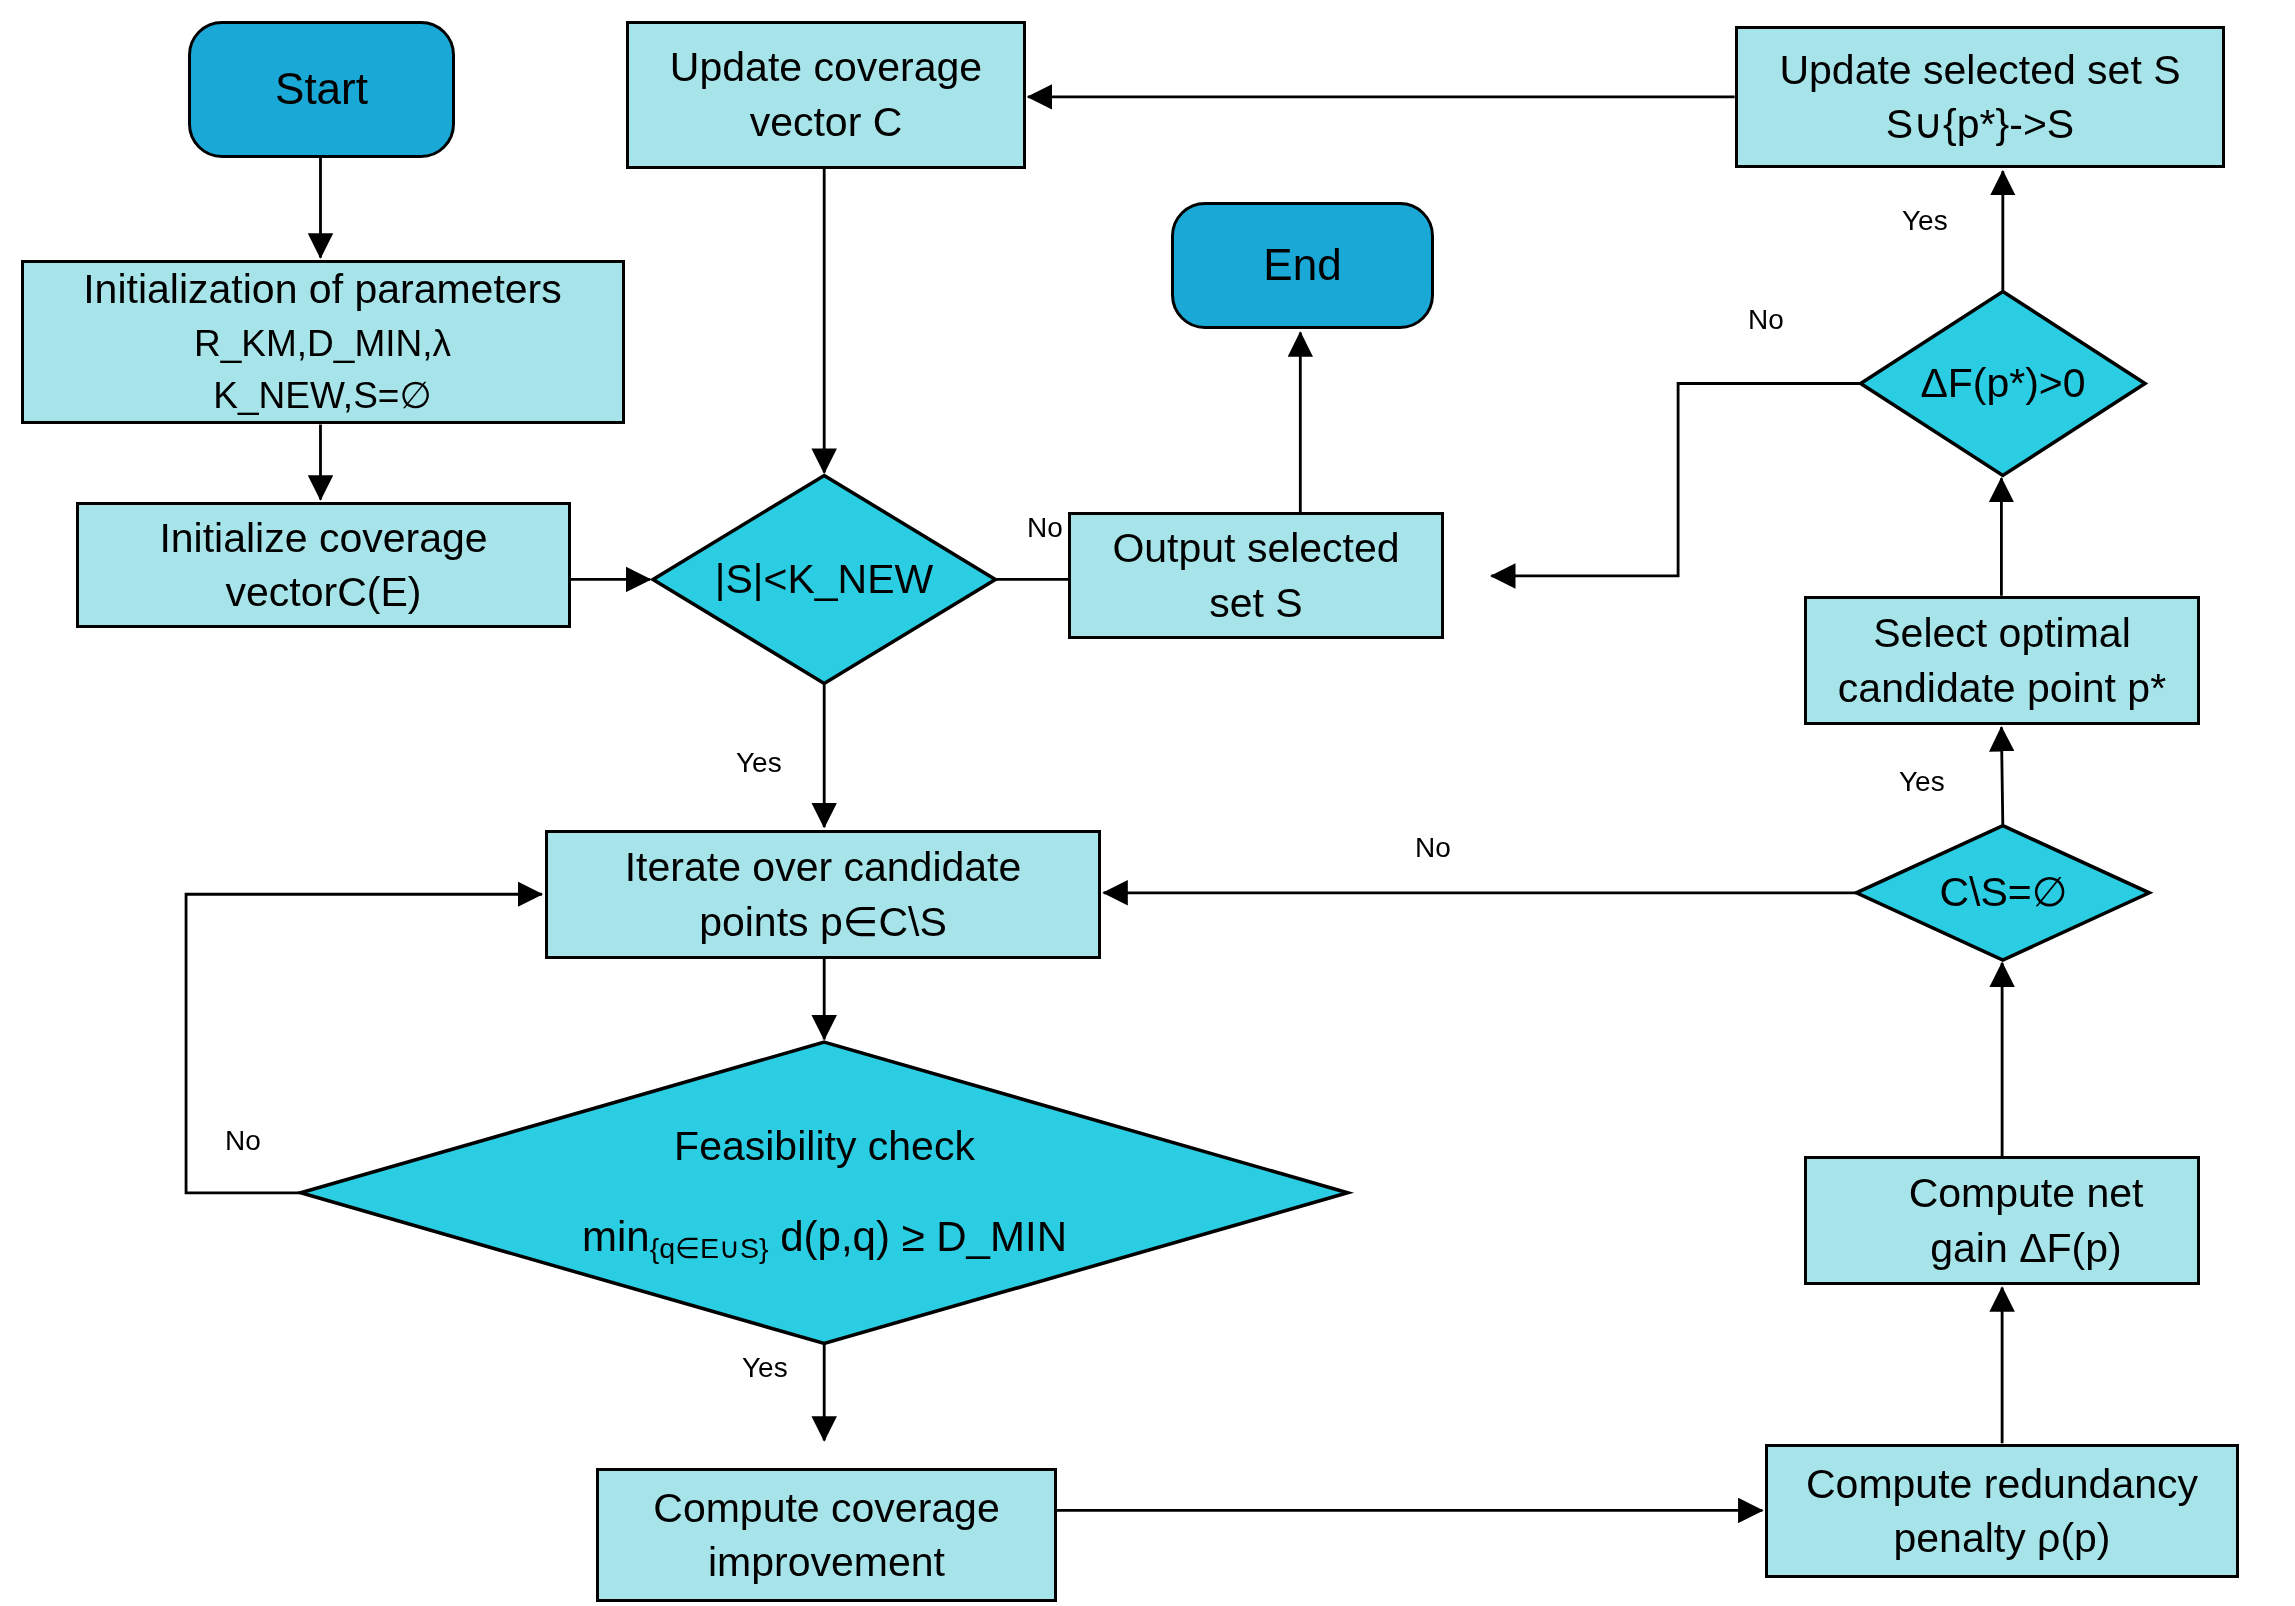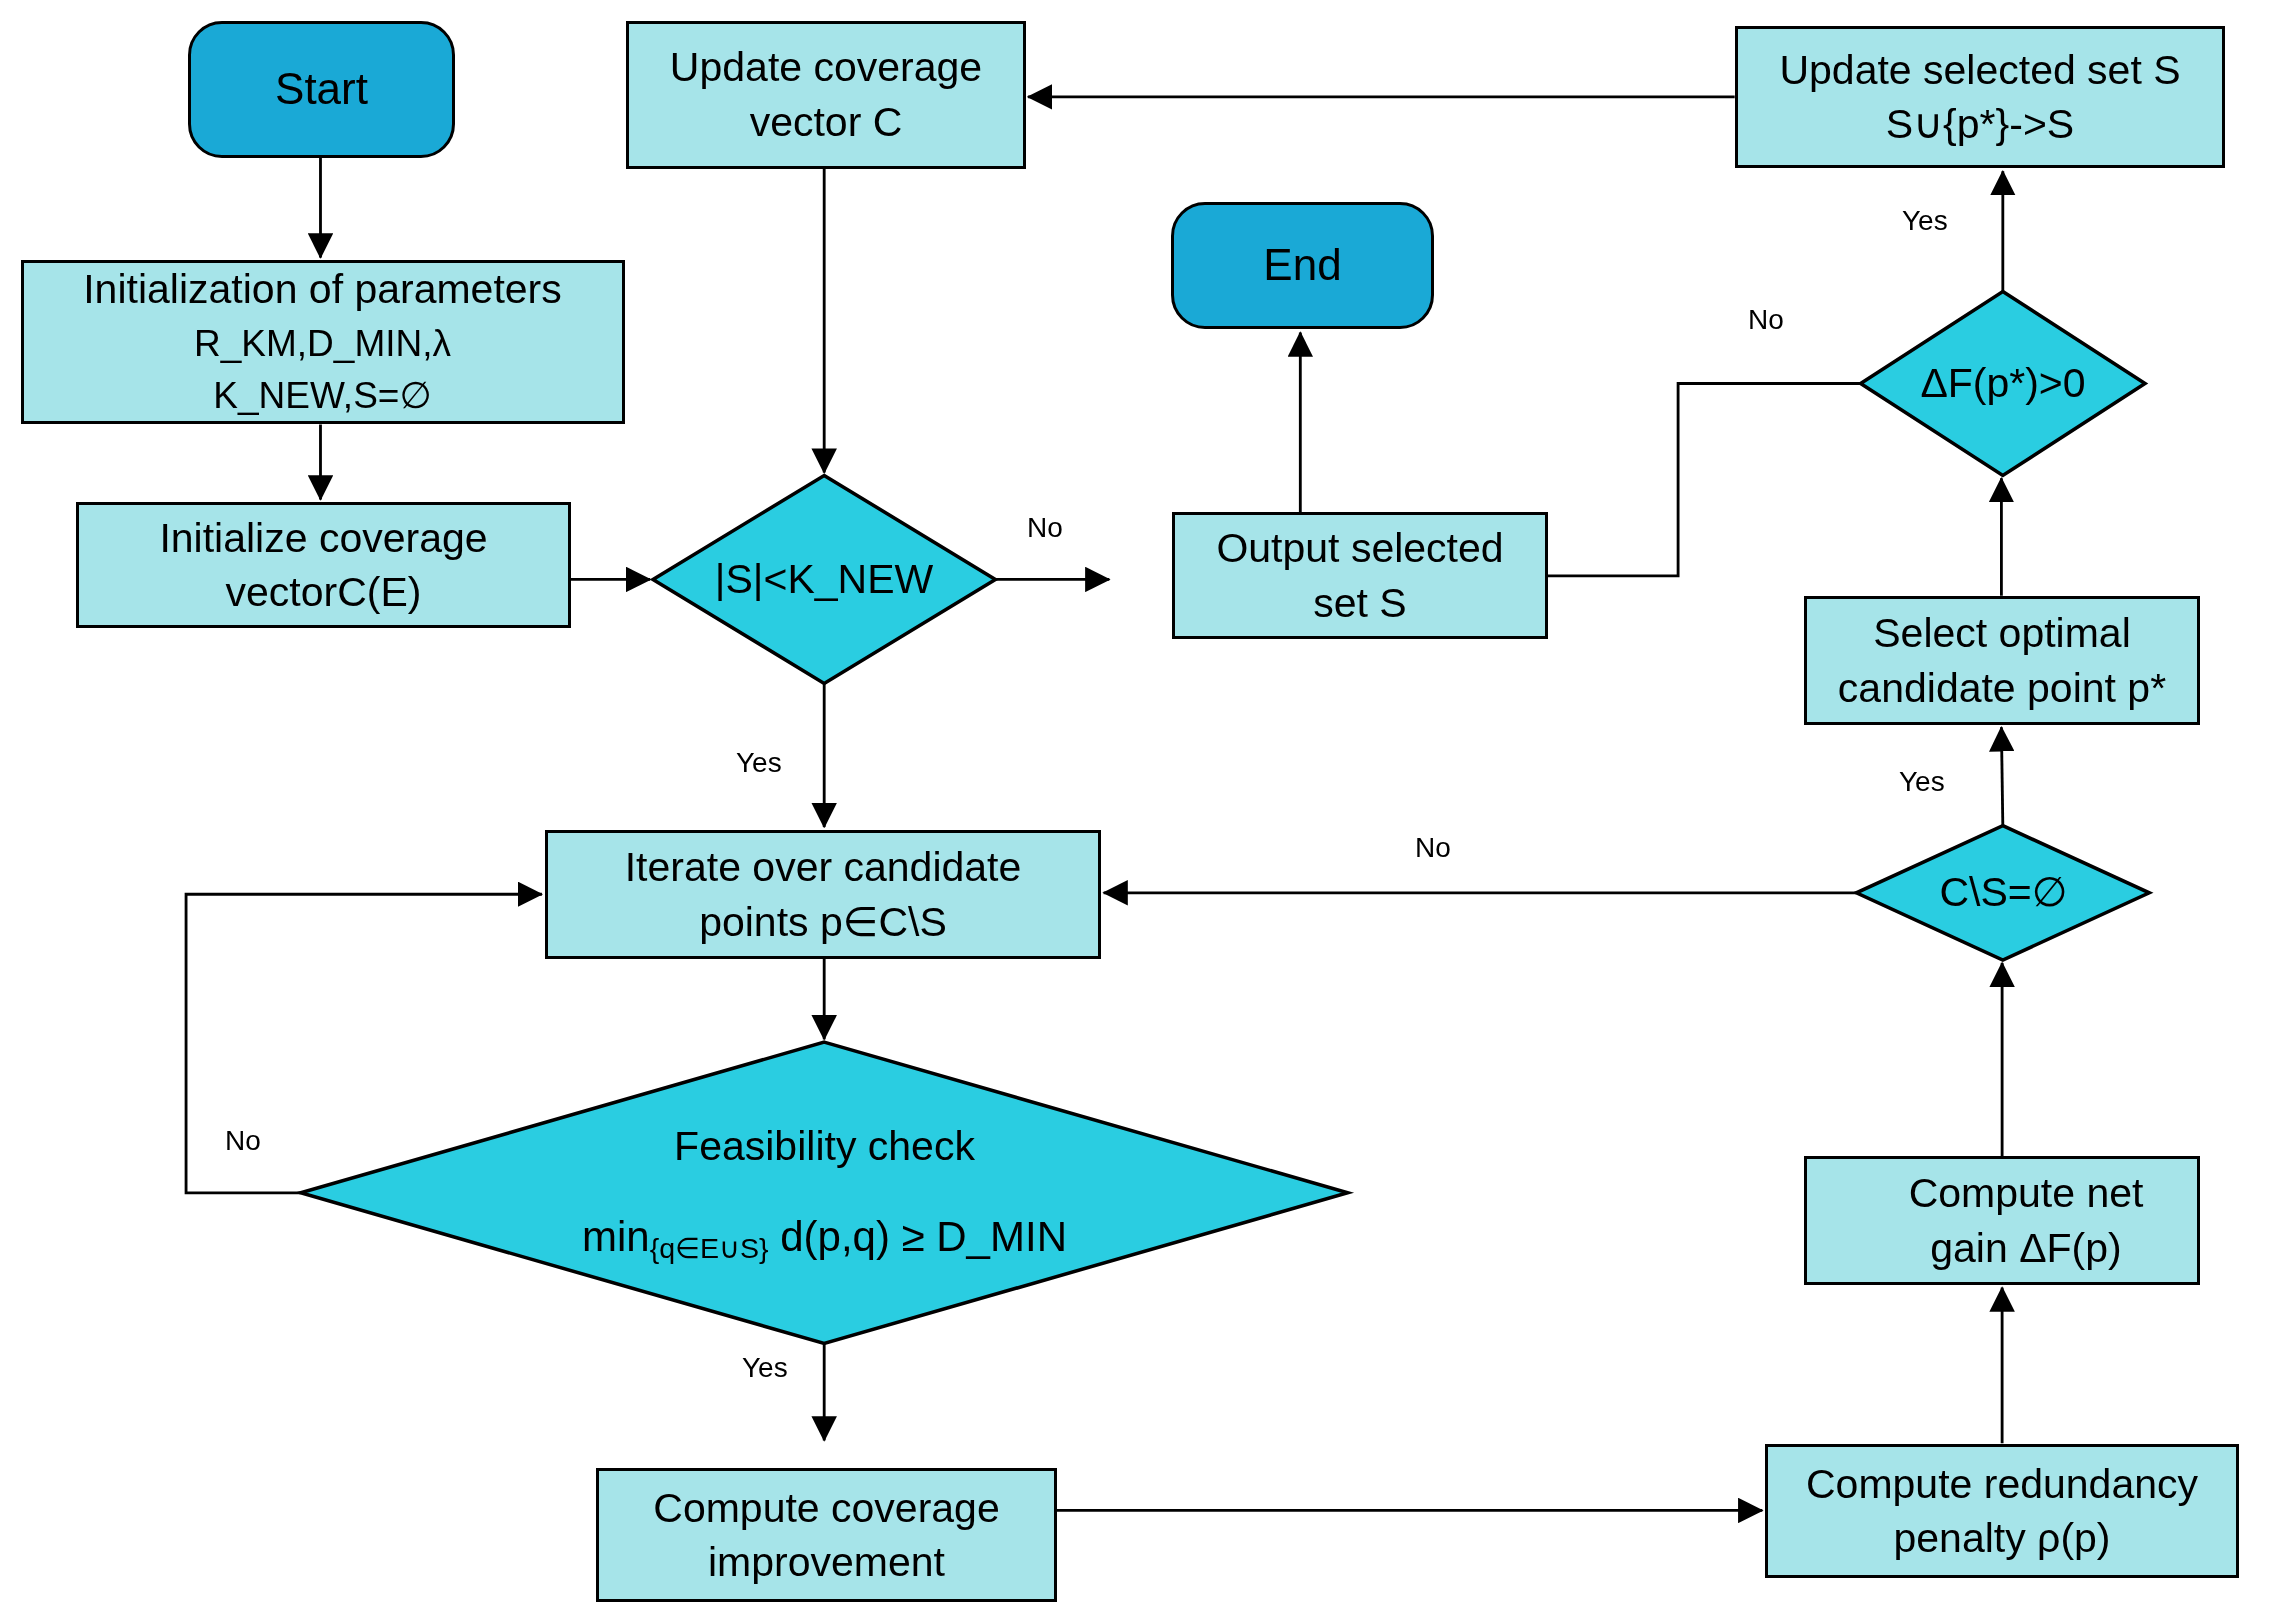--- a/index.html
+++ b/index.html
@@ -93,21 +93,21 @@
     </div>
   </div>
 
   <div class="node process" style="left:626px;top:20.5px;width:400px;height:148px;">
     <div>
       <span>Update coverage</span><br>
       <span>vector C</span>
     </div>
   </div>
 
-  <div class="node process" style="left:1172px;top:512px;width:376px;height:127px;">
+  <div class="node process" style="left:1068px;top:512px;width:376px;height:127px;">
     <div>
       <span>Output selected</span><br>
       <span>set S</span>
     </div>
   </div>
 
   <div class="node process" style="left:1735px;top:26px;width:490px;height:142px;">
     <div>
       <span>Update selected set S</span><br>
       <span>S∪{p*}-&gt;S</span>

